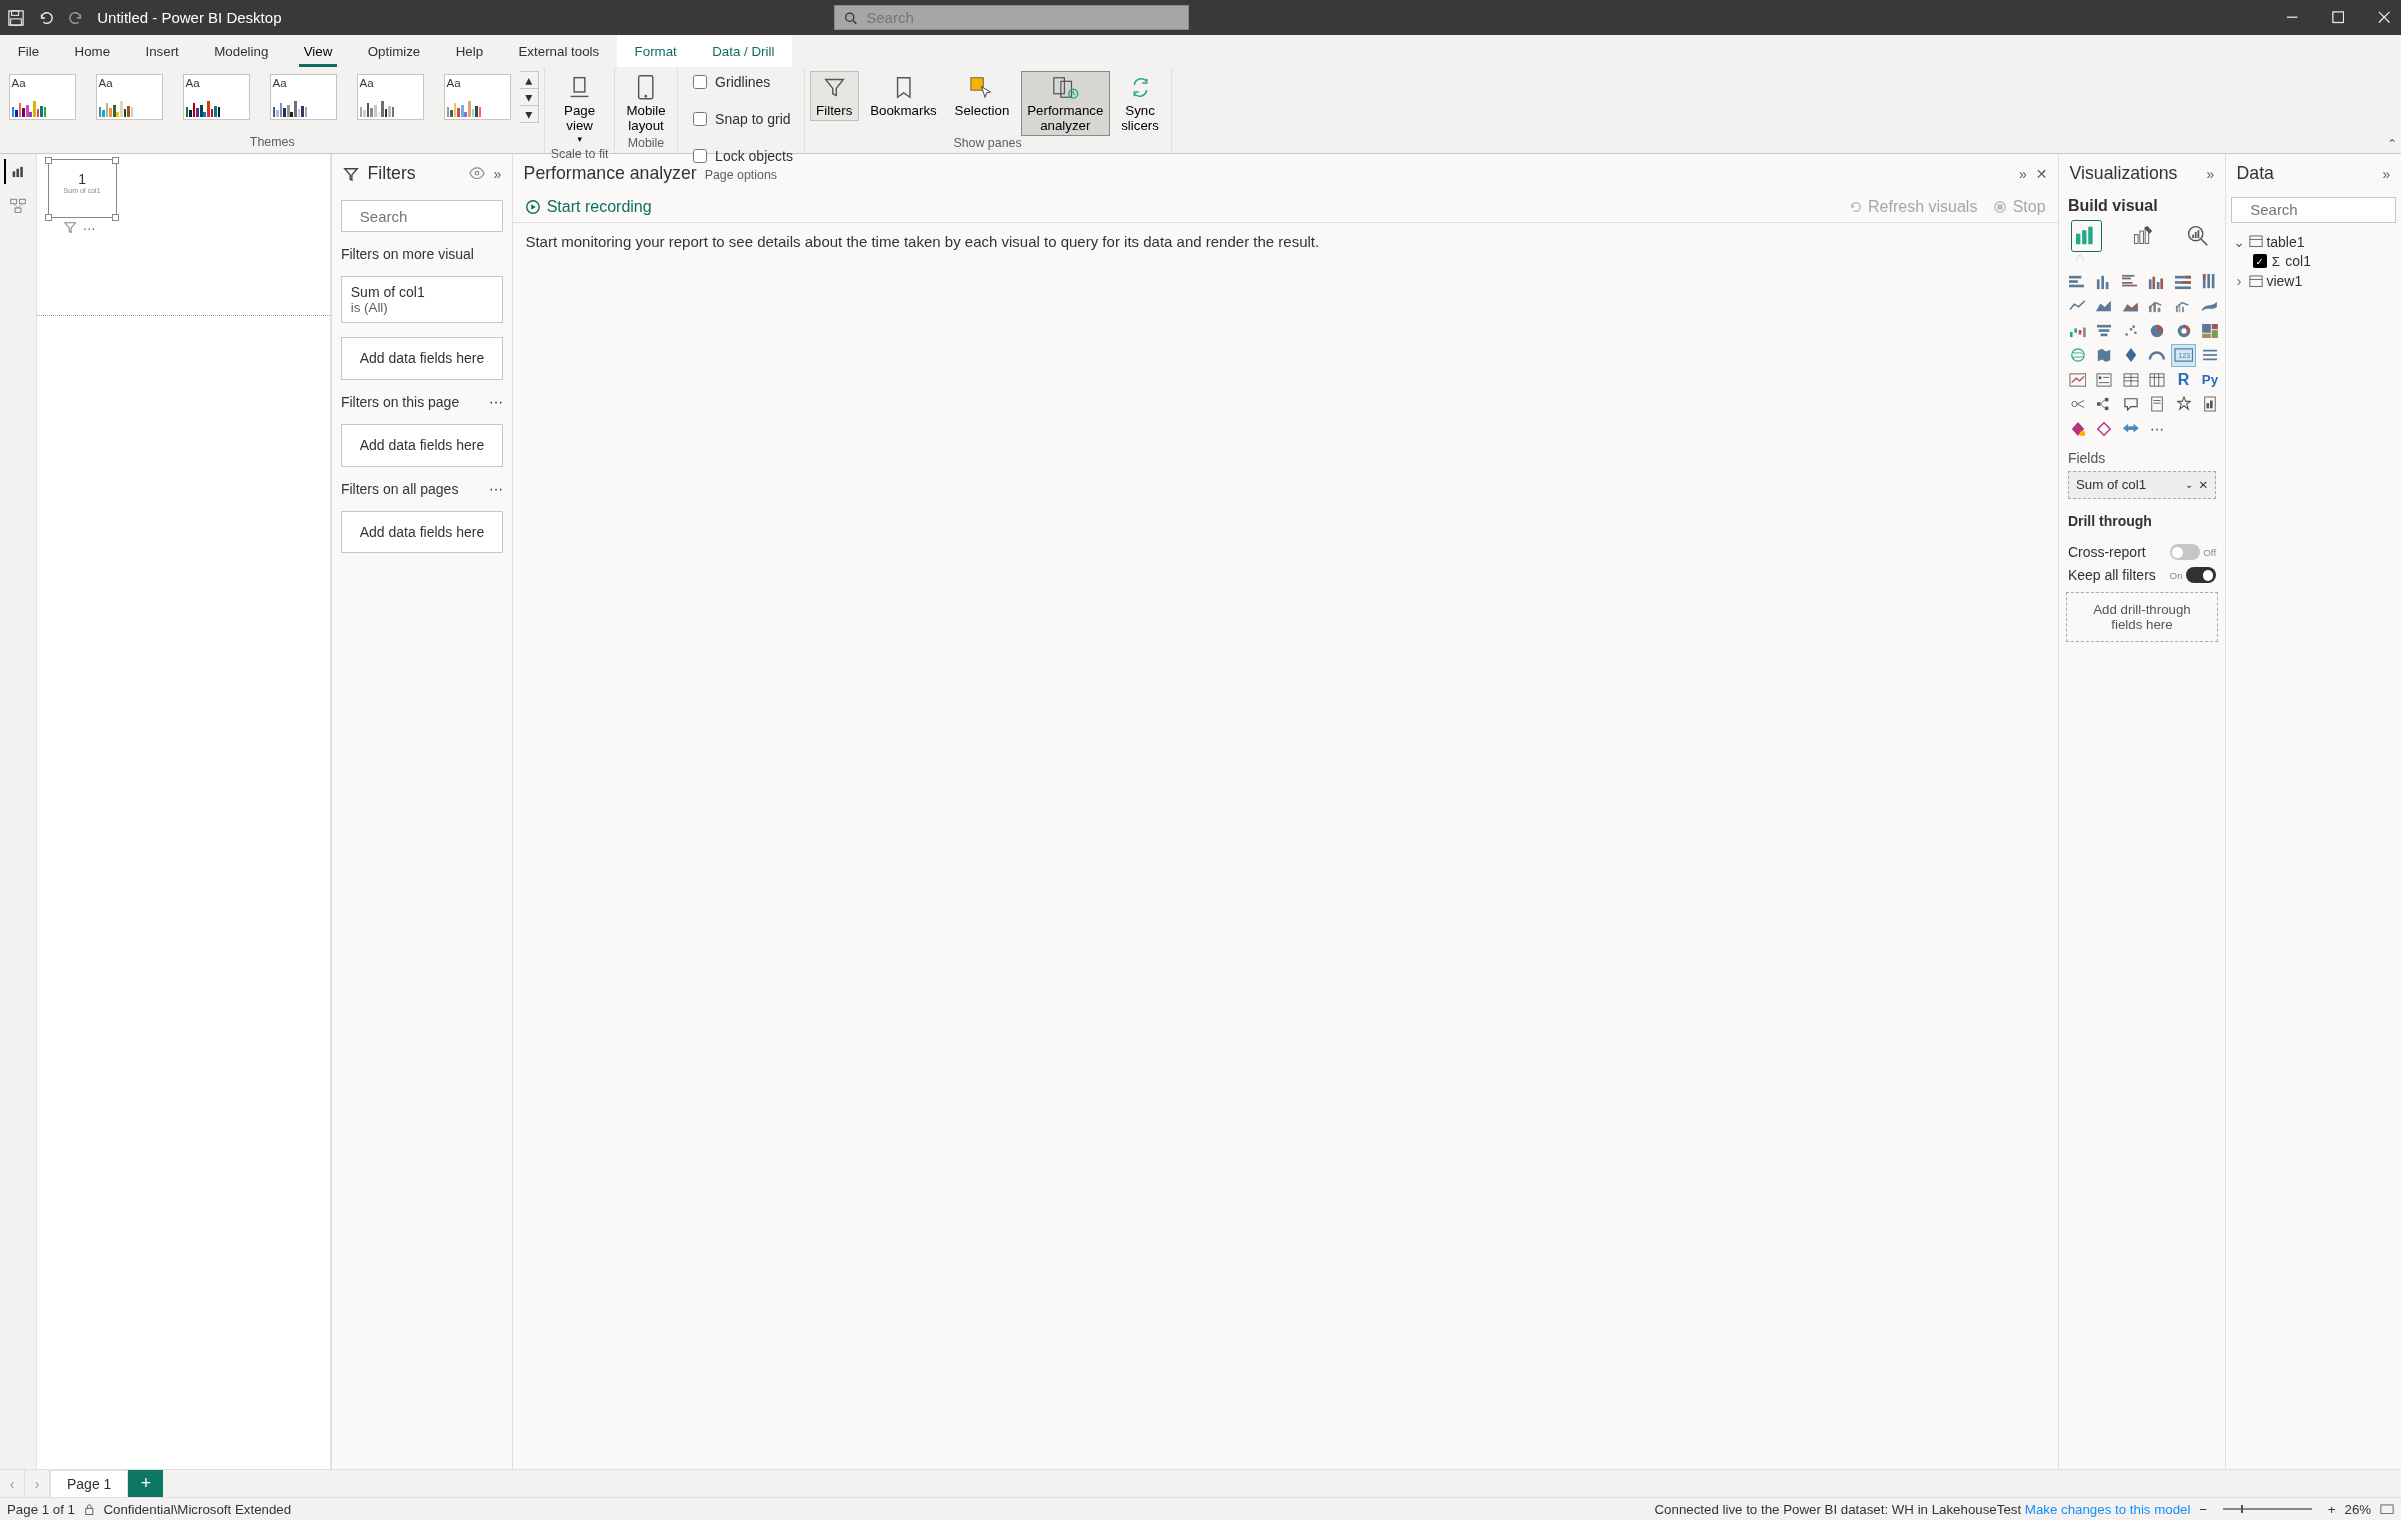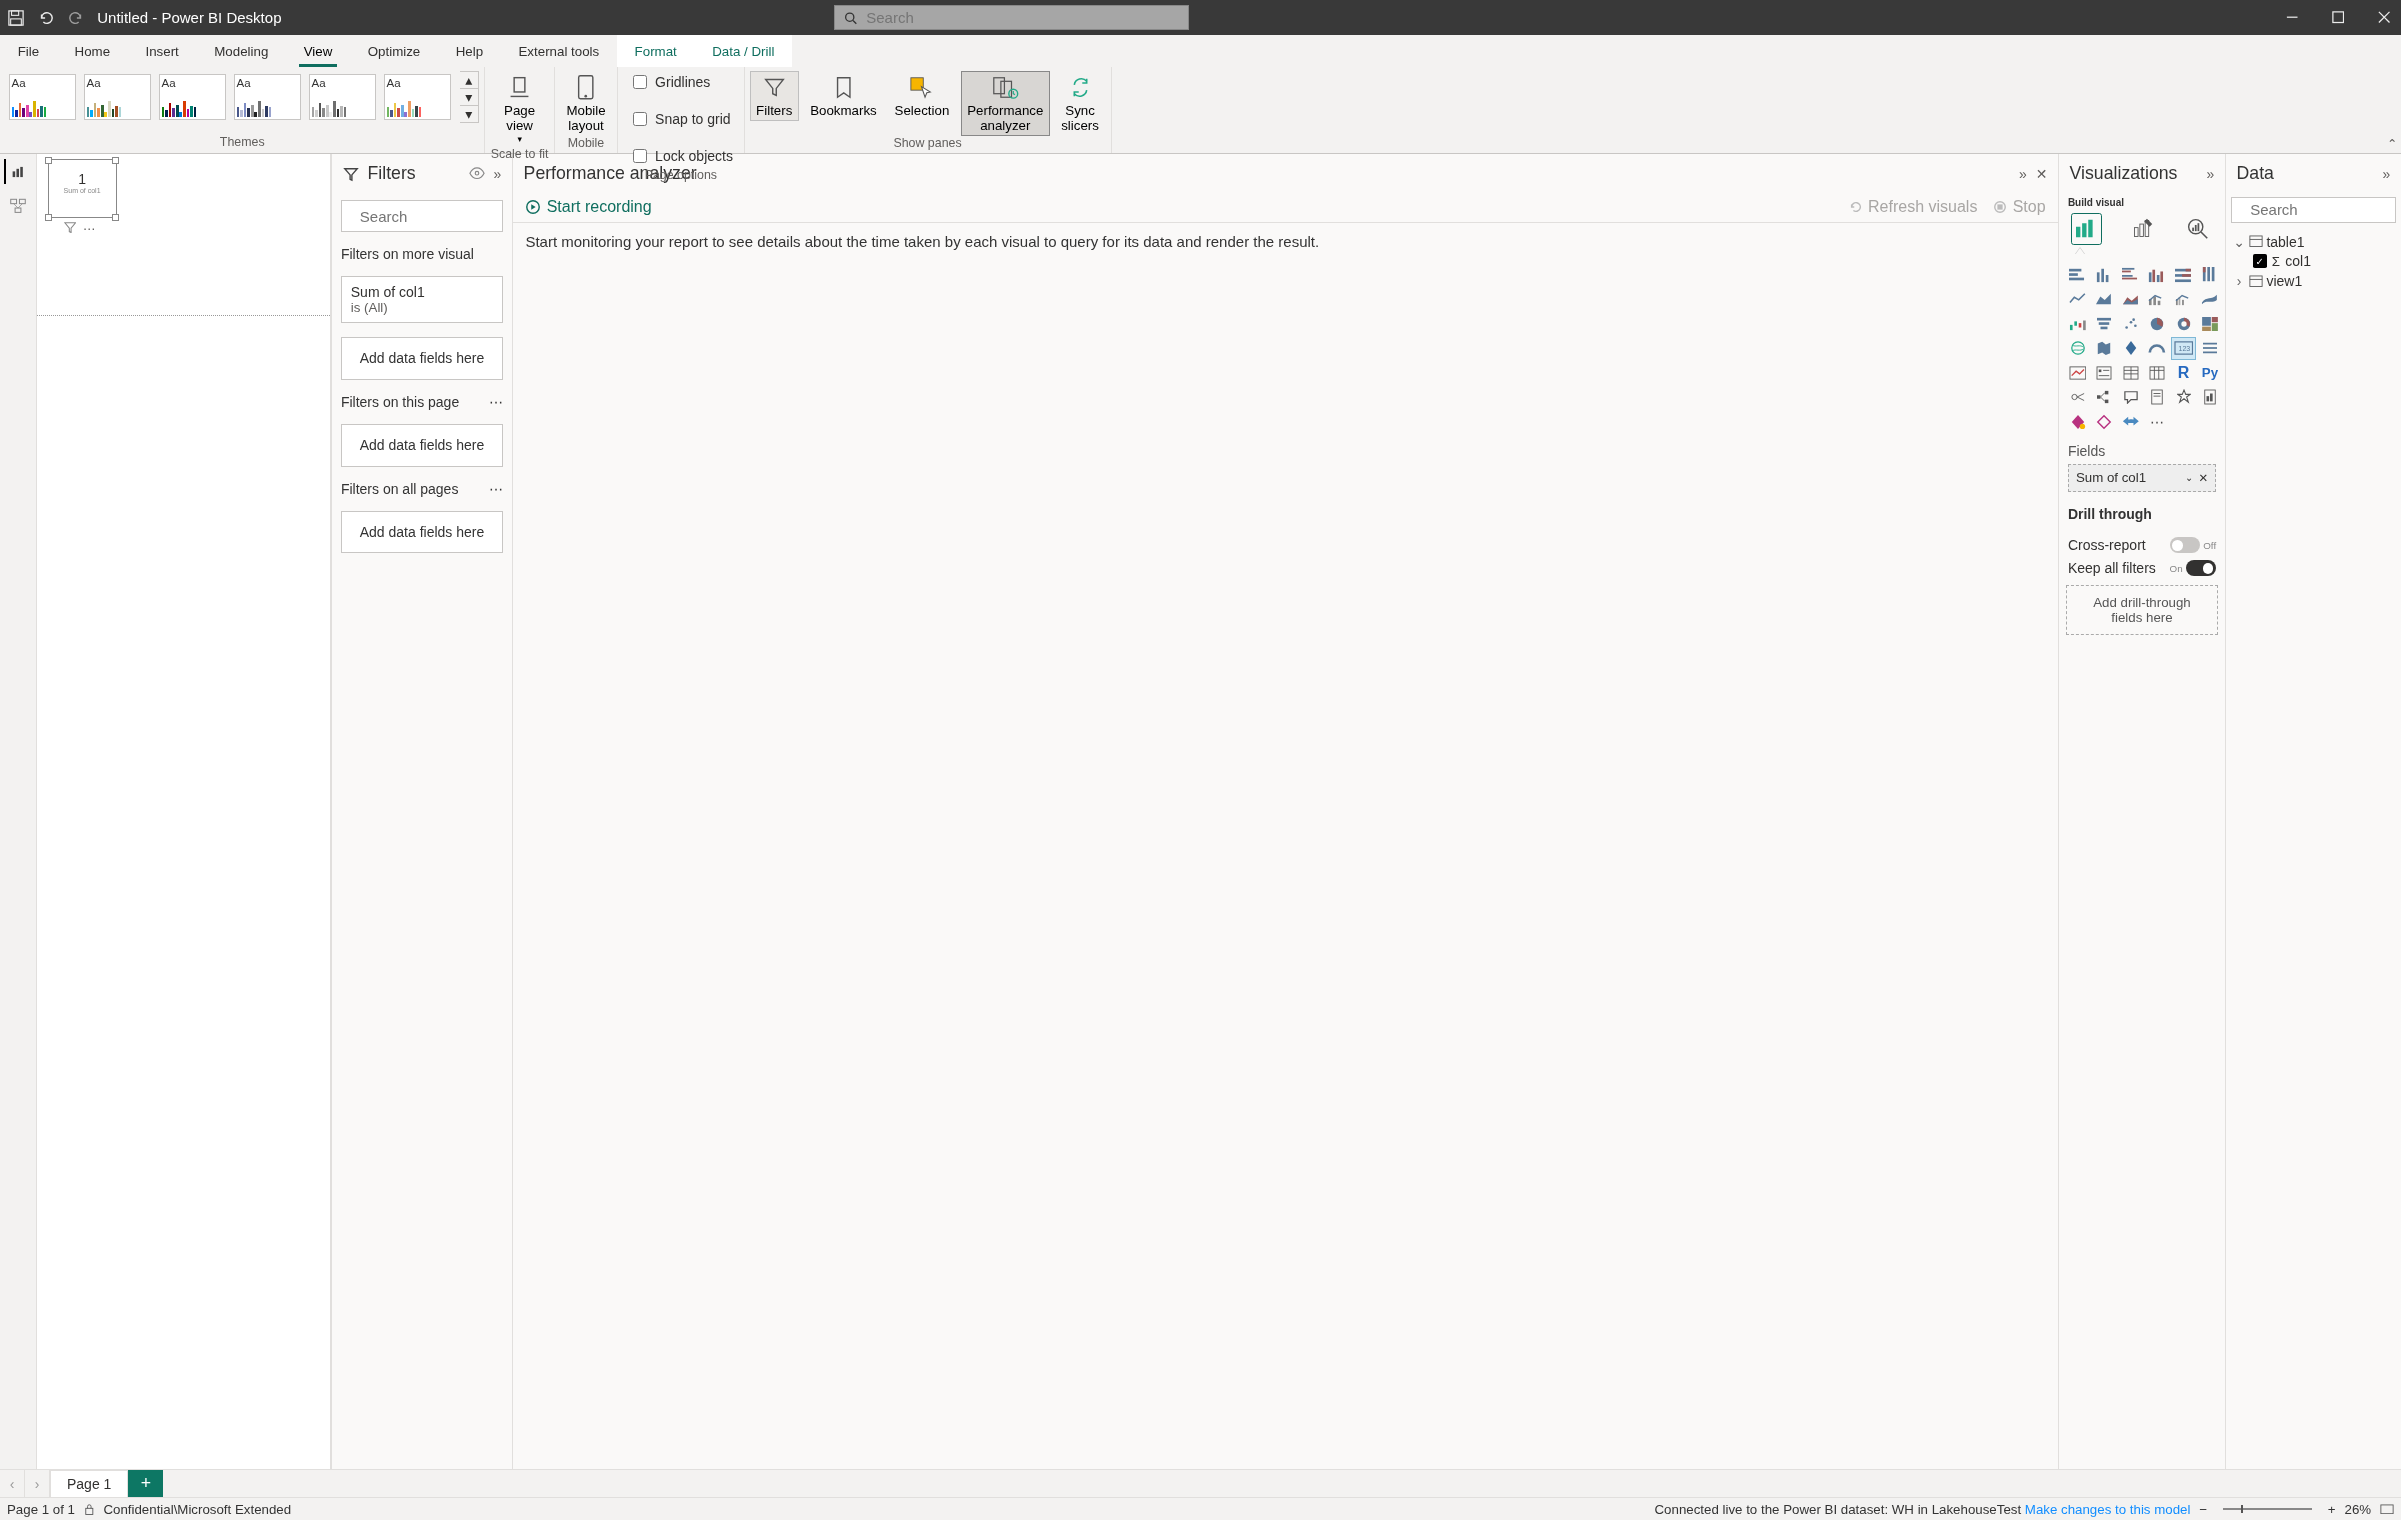--- a/index.html
+++ b/index.html
@@ -36,21 +36,21 @@
 .ribbontabs .tab.active::after{content:"";position:absolute;bottom:0;left:20%;right:20%;height:2.7px;background:var(--teal);}
 .ribbontabs .tab.contextual{background:#fff;color:var(--teal);font-weight:400;}
 
 
 .ribbon{height:87px;background:var(--bg-light);border-bottom:0.9px solid var(--border);display:flex;position:relative;}
 .ribbon .group{display:flex;flex-direction:column;align-items:center;border-right:0.9px solid var(--border-light);padding:3.5px 5.3px 1.8px;}
 .ribbon .group-body{display:flex;align-items:flex-start;gap:5.3px;flex:1;}
 .ribbon .group-label{font-size:12.4px;color:var(--text-light);height:16px;}
 
 
-.themes{display:flex;gap:8px;padding:3.5px 3.5px;height:53px;}
+.themes{display:flex;gap:20px;padding:3.5px 3.5px;height:53px;}
 .theme-swatch{width:67px;height:46px;border:0.9px solid var(--border);background:#fff;display:flex;flex-direction:column;padding:1.8px 1.8px;justify-content:space-between;}
 .theme-swatch .aa{font-size:11.5px;color:#333;}
 .theme-swatch .bars{display:flex;align-items:flex-end;gap:0.9px;height:17.7px;}
 .theme-swatch .bars span{width:2.7px;}
 .themes-more{width:19.5px;display:flex;flex-direction:column;border:0.9px solid var(--border);border-left:none;}
 .themes-more div{flex:1;display:flex;align-items:center;justify-content:center;border-bottom:0.9px solid var(--border);}
 .themes-more div:last-child{border-bottom:none;}
 
 
 .rbtn{display:flex;flex-direction:column;align-items:center;justify-content:flex-start;padding:1.8px 5.3px;font-size:13.3px;line-height:1.15;text-align:center;min-width:44px;border:0.9px solid transparent;background:transparent;}
@@ -101,21 +101,21 @@
 .perf-pane{flex:1;min-width:0;}
 .perf-actions{display:flex;align-items:center;gap:16px;padding:5.3px 12.4px;font-size:16px;border-bottom:0.9px solid var(--border-light);}
 .perf-actions .rec{color:var(--teal);display:flex;align-items:center;gap:5.3px;}
 .perf-actions .dis{color:#a8a6a4;display:flex;align-items:center;gap:5.3px;}
 .perf-body{padding:10.6px 12.4px;font-size:15px;color:#333;flex:1;}
 .perf-footer{padding:8.9px 12.4px;font-size:15px;border-top:0.9px solid var(--border-light);}
 .perf-footer a{color:var(--accent);text-decoration:underline;}
 
 
 .viz-pane{width:167px;}
-.viz-sub{font-size:10px;padding:3.5px 8.9px 1.8px;color:#333;font-weight:600;}
+.viz-sub{font-size:16px;padding:3.5px 8.9px 1.8px;color:#333;font-weight:600;}
 .viz-modes{display:flex;gap:25px;padding:3.5px 12.4px 8.9px;align-items:center;}
 .viz-modes .vm{width:32px;height:32px;display:flex;align-items:center;justify-content:center;border:0.9px solid transparent;}
 .viz-modes .vm.active{border:1.8px solid var(--teal);border-radius:2.7px;}
 .viz-gallery{display:grid;grid-template-columns:repeat(6,1fr);gap:3.5px;padding:3.5px 7px;}
 .viz-gallery .vg{width:23px;height:21px;display:flex;align-items:center;justify-content:center;color:#4a4a4a;}
 .viz-gallery .vg.sel{background:#d0e8f5;outline:0.9px solid #7fb8d6;}
 .viz-fields{padding:7px 8.9px;font-size:14px;}
 .viz-fields .head{color:#555;margin-bottom:5.3px;}
 .field-pill{border:0.9px dashed #aaa;background:#eee;padding:5.3px 7px;font-size:13.3px;display:flex;align-items:center;}
 .field-pill .spacer{flex:1;}

